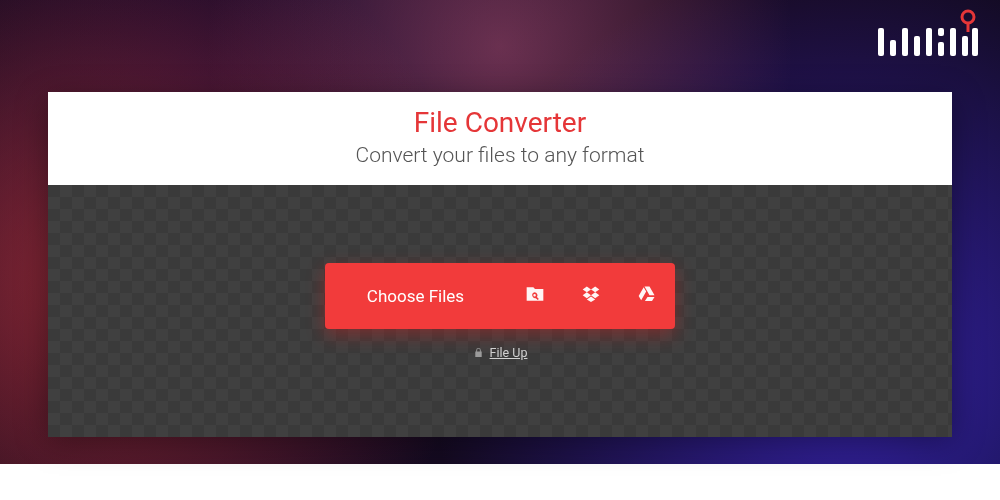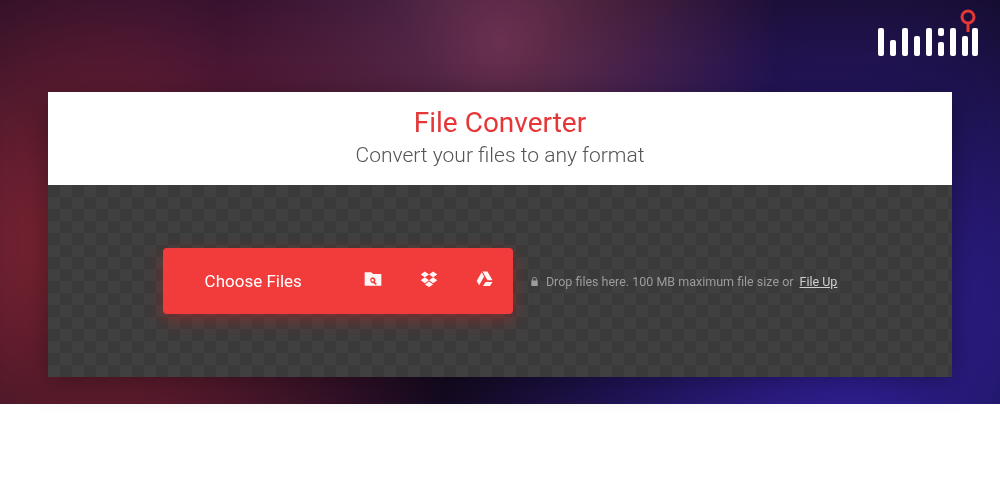--- a/index.html
+++ b/index.html
@@ -1,18 +1,18 @@
 <!DOCTYPE html>
 <html><head>
   <meta charset="utf-8">
   <style>
     * { box-sizing: border-box; margin: 0; padding: 0; }
     html, body { width: 1000px; height: 500px; overflow: hidden; font-family: -apple-system, BlinkMacSystemFont, "Segoe UI", Roboto, sans-serif; }
     .bg {
-      width: 1000px; height: 404px;
+      width: 1000px; height: 464px;
       background:
         radial-gradient(circle at 10% 60%, rgba(232,64,64,0.55), transparent 40%),
         radial-gradient(circle at 50% 10%, rgba(255,120,160,0.35), transparent 45%),
         radial-gradient(circle at 85% 80%, rgba(80,50,255,0.6), transparent 45%),
         radial-gradient(circle at 20% 20%, rgba(30,10,60,0.6), transparent 50%),
         linear-gradient(135deg, #0c0818 0%, #1a0a20 40%, #0a0a20 100%);
       position: relative;
     }
     .logo {
       position: absolute; top: 8px; right: 18px;
@@ -32,21 +32,21 @@
     .dropzone {
       background-color: #3a3a3a;
       background-image:
         linear-gradient(45deg, rgba(255,255,255,0.03) 25%, transparent 25%),
         linear-gradient(-45deg, rgba(255,255,255,0.03) 25%, transparent 25%),
         linear-gradient(45deg, transparent 75%, rgba(255,255,255,0.03) 75%),
         linear-gradient(-45deg, transparent 75%, rgba(255,255,255,0.03) 75%);
       background-size: 24px 24px;
       background-position: 0 0, 0 12px, 12px -12px, -12px 0;
       height: calc(100% - 88px);
-      display: flex; flex-direction: row; align-items: center; justify-content: center;
+      display: flex; flex-direction: column; align-items: center; justify-content: center;
       gap: 16px;
     }
     .choose-row {
       display: flex; align-items: stretch;
       background: #f23b3b; border-radius: 4px;
       box-shadow: 0 6px 18px rgba(200,30,30,0.45);
       height: 66px;
     }
     .choose-btn {
       color: #fff; font-size: 17px; font-weight: 400;
@@ -121,18 +121,17 @@
           </span>
         </div>
       </div>
 
       <div class="hint">
         <span class="lock">
           <svg width="11" height="11" viewBox="0 0 24 24" fill="#9b9b9b">
               <path d="M12 2a5 5 0 0 0-5 5v3H5v12h14V10h-2V7a5 5 0 0 0-5-5zm-3 5a3 3 0 1 1 6 0v3H9V7z"></path>
             </svg>
         </span>
-        <span>Drop files here. 100 MB maximum file size or</span>
         <a>File Up</a>
       </div>
     </div>
   </div>
 </div>
 
 </body></html>

